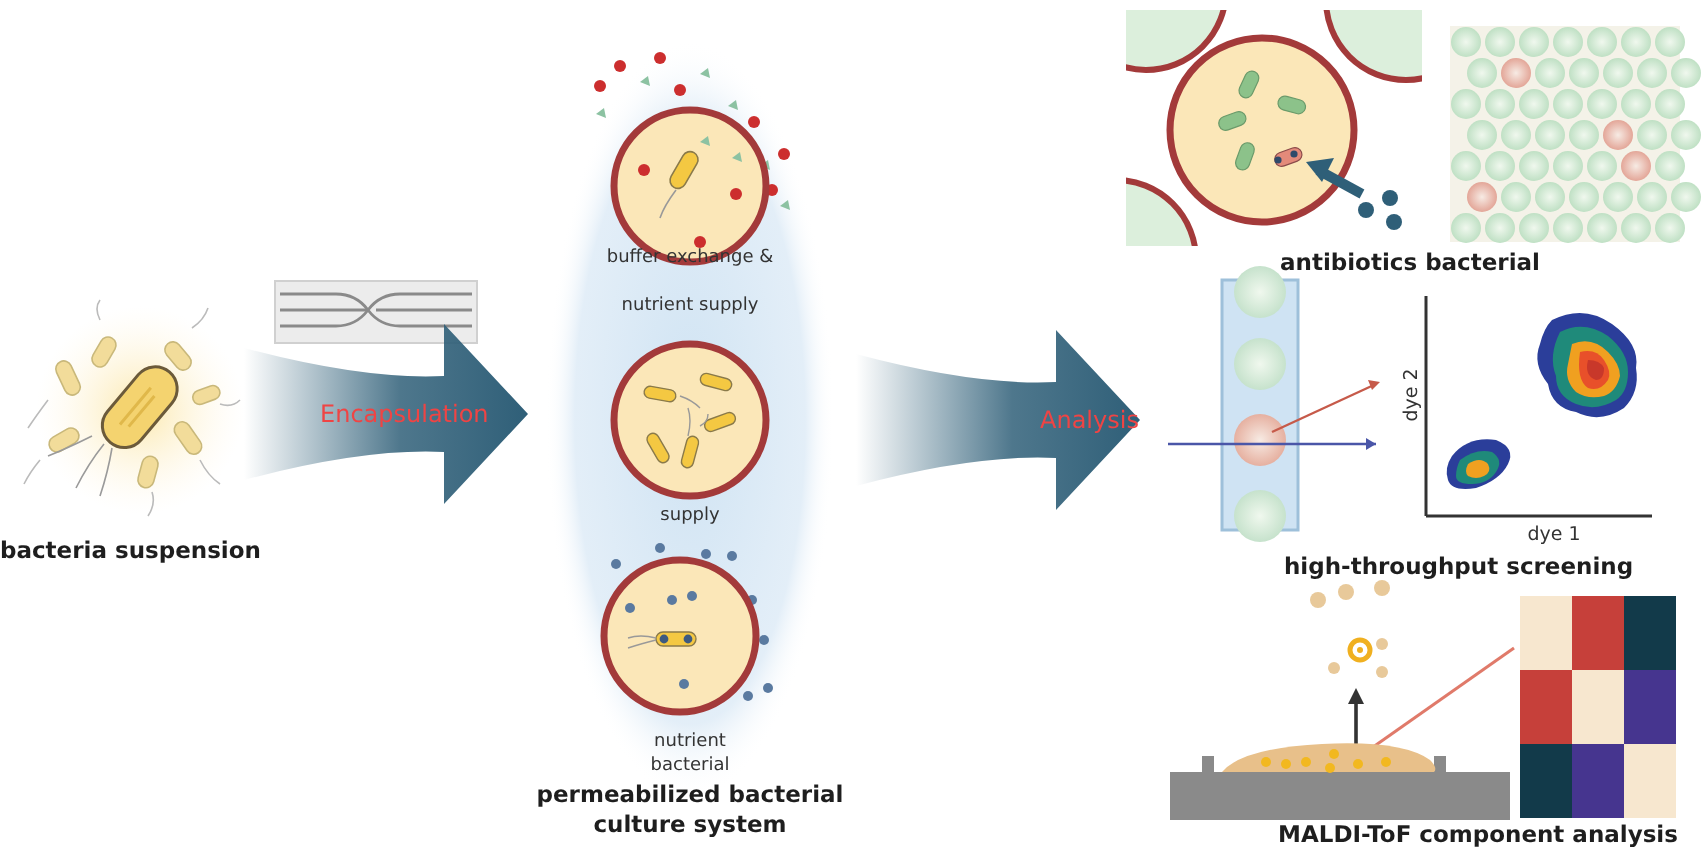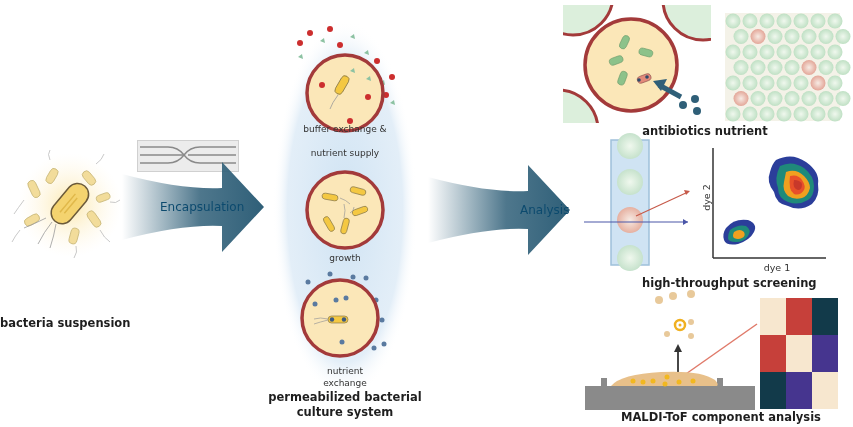--- a/index.html
+++ b/index.html
@@ -1,21 +1,21 @@
 <!DOCTYPE html>
 <html><head>
 <meta charset="utf-8">
 <style>
   html, body { margin:0; padding:0; background:#ffffff; }
   body { width:853px; height:427px; position:relative; overflow:hidden; font-family:"DejaVu Sans", sans-serif; }
   .abs { position:absolute; }
   .lbl { position:absolute; color:#222; font-family:"DejaVu Sans", sans-serif; text-align:center; white-space:nowrap; }
   .lbl-main { font-size:11.5px; font-weight:bold; color:#1e1e1e; }
   .lbl-sub { font-size:9px; color:#333; }
-  .arrow-text { position:absolute; color:#0c4a6e; font-size:12px; font-family:"DejaVu Sans", sans-serif; }
+  .arrow-text { position:absolute; color:#ef4444; font-size:12px; font-family:"DejaVu Sans", sans-serif; }
   svg { position:absolute; overflow:visible; }
 </style>
 </head>
 <body>
 
 <div class="abs" style="left:10px;top:150px;width:110px;height:110px;">
   <svg width="110" height="110">
     <defs>
       <radialGradient id="glow" cx="50%" cy="50%" r="50%">
         <stop offset="0%" stop-color="#fbe7a8" stop-opacity="0.95"></stop>
@@ -47,21 +47,21 @@
       <rect x="38" y="43" width="46" height="22" rx="11" fill="#f4d36f" stroke="#6b5a3a" stroke-width="1.5"></rect>
       <path d="M48 52 h24 M50 56 h20" stroke="#e0b84a" stroke-width="1.5"></path>
     </g>
     <g stroke="#9a9a9a" stroke-width="0.8" fill="none">
       <path d="M42 72 q-8 10 -14 22"></path>
         <path d="M46 74 q-2 12 -6 24"></path>
         <path d="M36 68 q-12 6 -22 10"></path>
     </g>
   </svg>
 </div>
-<div class="lbl lbl-main" style="left:0px;top:268px;width:130px;margin-top:48px;">bacteria suspension</div>
+<div class="lbl lbl-main" style="left:0px;top:268px;width:130px;">bacteria suspension</div>
 
 <div class="abs" style="left:137px;top:140px;width:100px;height:30px;background:#ececec;border:1px solid #d0d0d0;">
   <svg width="100" height="30">
     <g stroke="#8a8a8a" stroke-width="1.4" fill="none">
       <path d="M2 6 H30 Q40 6 46 14"></path>
       <path d="M2 14 H46"></path>
       <path d="M2 22 H30 Q40 22 46 14"></path>
       <path d="M46 14 Q52 6 62 6 H98"></path>
       <path d="M50 14 H98"></path>
       <path d="M46 14 Q52 22 62 22 H98"></path>
@@ -136,21 +136,21 @@
     <rect x="52" y="40" width="16" height="6" rx="3" transform="rotate(-20 60 43)"></rect>
     <rect x="26" y="48" width="6" height="16" rx="3" transform="rotate(-30 29 56)"></rect>
     <rect x="42" y="50" width="6" height="16" rx="3" transform="rotate(15 45 58)"></rect>
   </g>
   <g stroke="#999" stroke-width="0.7" fill="none">
     <path d="M40 30 q6 2 10 6"></path>
       <path d="M44 50 q2 -8 0 -14"></path>
       <path d="M50 45 q4 -2 4 -6"></path>
   </g>
 </svg>
-<div class="lbl lbl-sub" style="left:290px;top:253px;width:110px;">growth</div>
+<div class="lbl lbl-sub" style="left:290px;top:253px;width:110px;">supply</div>
 
 <svg width="110" height="90" style="left:290px;top:272px;">
   <g fill="#5a7aa0">
     <circle cx="18" cy="10" r="2.5"></circle>
       <circle cx="40" cy="2" r="2.5"></circle>
       <circle cx="63" cy="5" r="2.5"></circle>
       <circle cx="76" cy="6" r="2.5"></circle>
     <circle cx="86" cy="28" r="2.5"></circle>
       <circle cx="92" cy="48" r="2.5"></circle>
       <circle cx="94" cy="72" r="2.5"></circle>
@@ -162,21 +162,21 @@
       <circle cx="46" cy="28" r="2.5"></circle>
       <circle cx="56" cy="26" r="2.5"></circle>
       <circle cx="52" cy="70" r="2.5"></circle>
   </g>
   <rect x="38" y="44" width="20" height="7" rx="3.5" fill="#f4c842" stroke="#8a7a4a" stroke-width="0.7"></rect>
   <circle cx="42" cy="47.5" r="2.2" fill="#3d5a80"></circle>
     <circle cx="54" cy="47.5" r="2.2" fill="#3d5a80"></circle>
   <path d="M38 47 q-8 -2 -14 0 M38 48 q-8 2 -14 4" stroke="#999" stroke-width="0.7" fill="none"></path>
 </svg>
 <div class="lbl lbl-sub" style="left:290px;top:366px;width:110px;">nutrient</div>
-<div class="lbl lbl-sub" style="left:290px;top:378px;width:110px;">exchange</div>
+<div class="lbl lbl-sub" style="left:290px;top:378px;width:110px;">bacterial</div>
 <div class="lbl lbl-main" style="left:265px;top:390px;width:160px;">permeabilized bacterial</div>
 <div class="lbl lbl-main" style="left:265px;top:405px;width:160px;">culture system</div>
 
 <svg width="150" height="90" style="left:428px;top:165px;">
   <defs>
     <linearGradient id="ag2" x1="0" y1="0" x2="1" y2="0">
       <stop offset="0%" stop-color="#2f5f78" stop-opacity="0"></stop>
       <stop offset="55%" stop-color="#2f5f78" stop-opacity="0.85"></stop>
       <stop offset="100%" stop-color="#2f5f78"></stop>
     </linearGradient>
@@ -270,21 +270,21 @@
         <circle cx="8" cy="101" r="7.5" fill="url(#gdrop)"></circle>
         <circle cx="25" cy="101" r="7.5" fill="url(#gdrop)"></circle>
         <circle cx="42" cy="101" r="7.5" fill="url(#gdrop)"></circle>
         <circle cx="59" cy="101" r="7.5" fill="url(#gdrop)"></circle>
         <circle cx="76" cy="101" r="7.5" fill="url(#gdrop)"></circle>
         <circle cx="93" cy="101" r="7.5" fill="url(#gdrop)"></circle>
         <circle cx="110" cy="101" r="7.5" fill="url(#gdrop)"></circle>
       </g>
   </g>
 </svg>
-<div class="lbl lbl-main" style="left:630px;top:124px;width:150px;">antibiotics nutrient</div>
+<div class="lbl lbl-main" style="left:630px;top:124px;width:150px;">antibiotics bacterial</div>
 
 <svg width="270" height="125" style="left:580px;top:140px;">
   <defs>
     <radialGradient id="gch">
         <stop offset="0%" stop-color="#f0f8ee"></stop>
         <stop offset="100%" stop-color="#c6e2cc"></stop>
       </radialGradient>
     <radialGradient id="rch">
         <stop offset="0%" stop-color="#f7ebe4"></stop>
         <stop offset="100%" stop-color="#e6b0a0"></stop>
@@ -351,13 +351,13 @@
       <rect x="26" y="0" width="26" height="37" fill="#c6403a"></rect>
       <rect x="52" y="0" width="26" height="37" fill="#123a4a"></rect>
       <rect x="0" y="37" width="26" height="37" fill="#c6403a"></rect>
       <rect x="26" y="37" width="26" height="37" fill="#f7e7cf"></rect>
       <rect x="52" y="37" width="26" height="37" fill="#46358f"></rect>
       <rect x="0" y="74" width="26" height="37" fill="#123a4a"></rect>
       <rect x="26" y="74" width="26" height="37" fill="#46358f"></rect>
       <rect x="52" y="74" width="26" height="37" fill="#f7e7cf"></rect>
     </g>
 </svg>
-<div class="lbl lbl-main" style="left:606px;top:410px;width:230px;">MALDI-ToF component analysis</div>
+<div class="lbl lbl-main" style="left:624px;top:410px;width:230px;">MALDI-ToF component analysis</div>
 
 </body></html>

